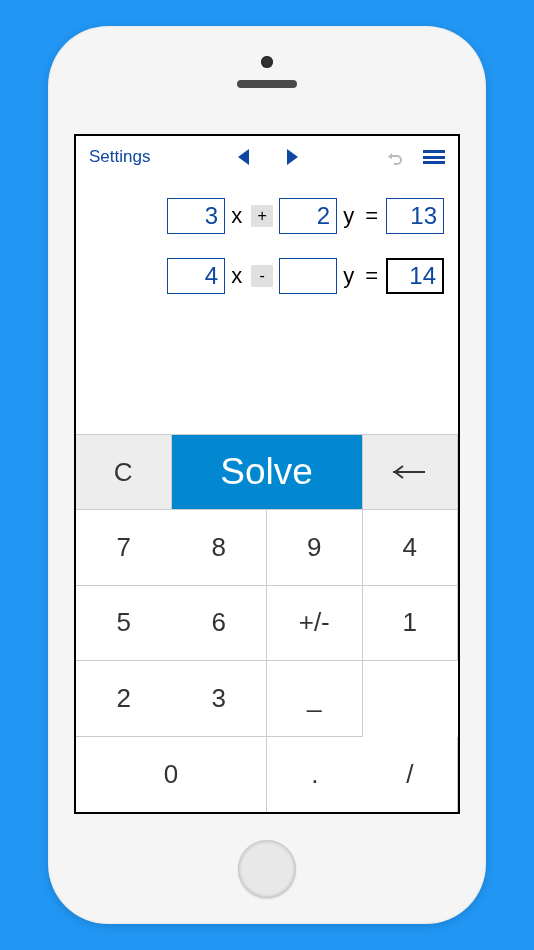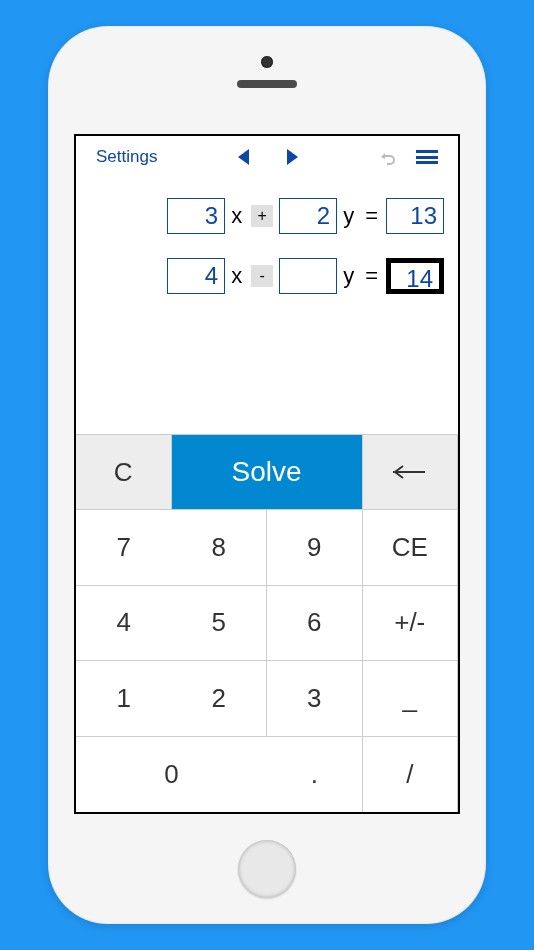--- a/index.html
+++ b/index.html
@@ -57,21 +57,21 @@
       width: 58px;
       height: 58px;
       border-radius: 50%;
       background: #e8e8e8;
       box-shadow: inset 0 0 4px rgba(0,0,0,0.3), 0 1px 2px rgba(0,0,0,0.15);
     }
     .toolbar {
       height: 42px;
       display: flex;
       align-items: center;
-      padding: 0 20px;
+      padding: 0 13px;
       gap: 0;
       justify-content: space-between;
     }
     .tb-settings {
       color: #0D47A1;
       font-size: 17px;
       white-space: nowrap;
     }
     .tb-center {
       display: flex;
@@ -113,21 +113,21 @@
       width: 58px;
       height: 36px;
       border: 1px solid #0D47A1;
       text-align: right;
       padding-right: 6px;
       font-size: 24px;
       color: #0D47A1;
       line-height: 34px;
       background: #fff;
     }
-    .coef.focus { border: 5px solid #000000; line-height: 32px; }
+    .coef.focus { border: 2px solid #000000; line-height: 32px; }
     .var {
       font-size: 22px;
       color: #000;
       width: 14px;
     }
     .op {
       width: 22px; height: 22px;
       background: #e0e0e0;
       text-align: center;
       line-height: 22px;
@@ -151,21 +151,21 @@
       justify-content: center;
       font-size: 26px;
       color: #333;
       background: #fff;
     }
     .key.top { background: #ededed; }
     .key.solve {
       background: #0288D1;
       color: #fff;
       grid-column: span 2;
-      font-size: 28px;
+      font-size: 37px;
       font-weight: 300;
     }
     .key.zero { grid-column: span 2; }
     .key:nth-child(4n) { border-right: none; }
     .keypad .key:nth-last-child(-n+3) { border-bottom: none; }
     .backspace-icon svg { display: block; }
   </style>
 </head>
 <body>
 
@@ -224,21 +224,20 @@
           <svg width="34" height="16" viewBox="0 0 34 16">
               <line x1="0" y1="8" x2="32" y2="8" stroke="#333" stroke-width="2"></line>
               <polyline points="10,2 2,8 10,14" fill="none" stroke="#333" stroke-width="2"></polyline>
             </svg>
         </span>
       </div>
 
       <div class="key">7</div>
       <div class="key">8</div>
       <div class="key">9</div>
-      <div class="key">CE</div>
 
       <div class="key">4</div>
       <div class="key">5</div>
       <div class="key">6</div>
       <div class="key">+/-</div>
 
       <div class="key">1</div>
       <div class="key">2</div>
       <div class="key">3</div>
       <div class="key">_</div>

